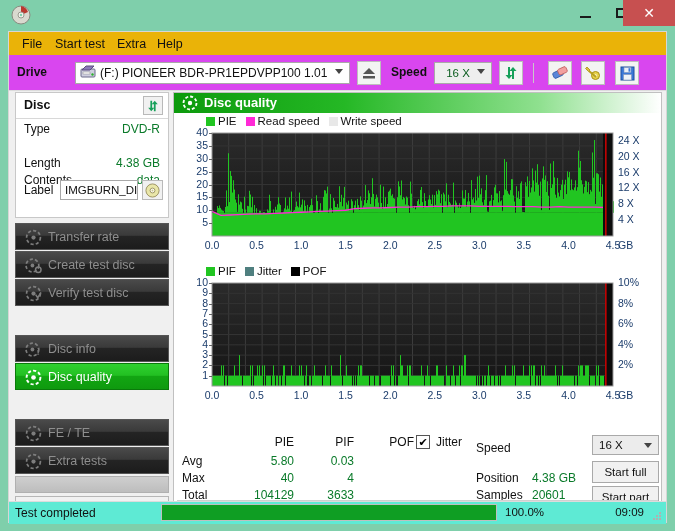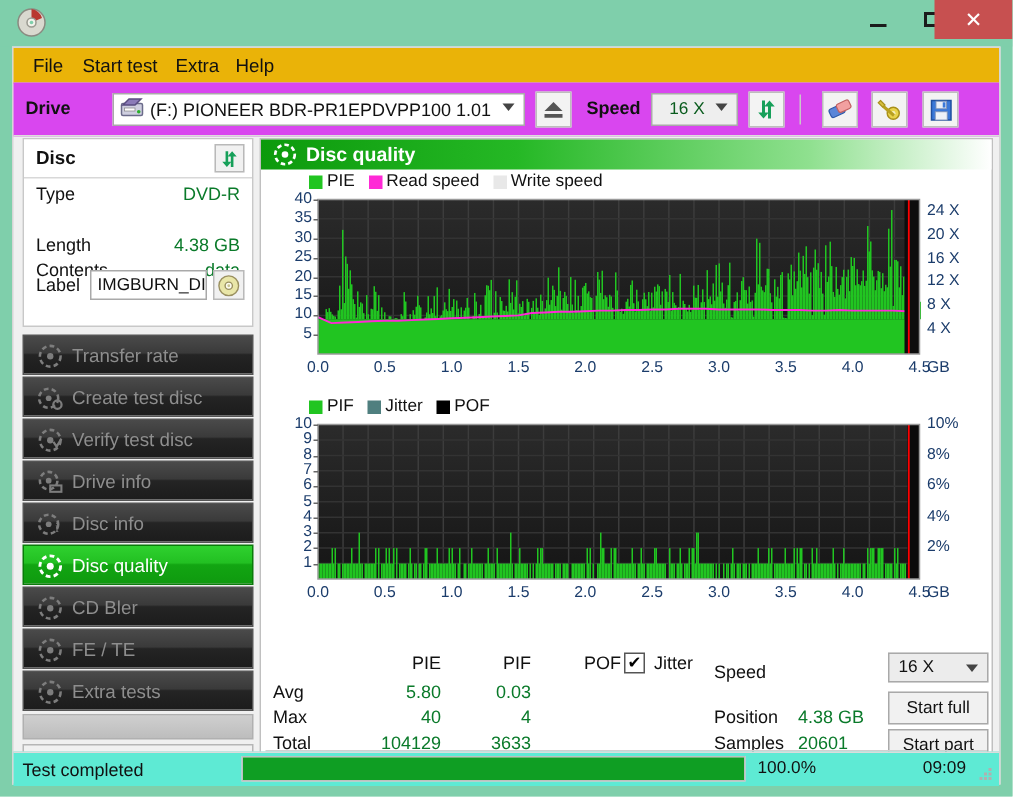--- a/index.html
+++ b/index.html
@@ -358,57 +358,38 @@
       <div class="navbtn" style="top:187px" data-name="sidebar-item-verify-test-disc">
         <span class="nicon" data-name="disc-check-icon">
           <svg width="17" height="17" viewBox="0 0 16 16">
               <circle cx="8" cy="8" r="6.5" fill="none" stroke="#7d7d7d" stroke-width="1.6" stroke-dasharray="3 2"></circle>
               <circle cx="8" cy="8" r="2" fill="#7d7d7d"></circle>
               <path d="M10 9 L12 12 L15 7" stroke="#7d7d7d" stroke-width="1.4" fill="none"></path>
             </svg>
         </span>
         <span class="nlabel" data-name="sidebar-item-label">Verify test disc</span>
       </div>
-      <div class="navbtn" style="top:215px" data-name="sidebar-item-drive-info">
-        <span class="nicon" data-name="drive-info-icon">
-          <svg width="17" height="17" viewBox="0 0 16 16">
-              <circle cx="7" cy="7" r="5.5" fill="none" stroke="#7d7d7d" stroke-width="1.6" stroke-dasharray="3 2"></circle>
-              <circle cx="7" cy="7" r="1.8" fill="#7d7d7d"></circle>
-              <rect x="8" y="10" width="7" height="4" fill="none" stroke="#7d7d7d" stroke-width="1.3"></rect>
-            </svg>
-        </span>
-        <span class="nlabel" data-name="sidebar-item-label">Drive info</span>
-      </div>
       <div class="navbtn" style="top:243px" data-name="sidebar-item-disc-info">
         <span class="nicon" data-name="disc-info-icon">
           <svg width="17" height="17" viewBox="0 0 16 16">
               <circle cx="7" cy="8" r="6" fill="none" stroke="#7d7d7d" stroke-width="1.6" stroke-dasharray="3 2"></circle>
               <circle cx="7" cy="8" r="1.8" fill="#7d7d7d"></circle>
               <text x="11" y="13" font-size="9" fill="#7d7d7d" font-family="Liberation Serif, serif">i</text>
             </svg>
         </span>
         <span class="nlabel" data-name="sidebar-item-label">Disc info</span>
       </div>
       <div class="navbtn active" style="top:271px" data-name="sidebar-item-disc-quality">
         <span class="nicon" data-name="disc-quality-icon">
           <svg width="17" height="17" viewBox="0 0 16 16">
               <circle cx="8" cy="8" r="6.5" fill="none" stroke="#ffffff" stroke-width="1.8" stroke-dasharray="3 2"></circle>
               <circle cx="8" cy="8" r="2.2" fill="#ffffff"></circle>
             </svg>
         </span>
         <span class="nlabel" data-name="sidebar-item-label">Disc quality</span>
-      </div>
-      <div class="navbtn" style="top:299px" data-name="sidebar-item-cd-bler">
-        <span class="nicon" data-name="disc-icon">
-          <svg width="17" height="17" viewBox="0 0 16 16">
-              <circle cx="8" cy="8" r="6.5" fill="none" stroke="#7d7d7d" stroke-width="1.6" stroke-dasharray="3 2"></circle>
-              <circle cx="8" cy="8" r="2" fill="#7d7d7d"></circle>
-            </svg>
-        </span>
-        <span class="nlabel" data-name="sidebar-item-label">CD Bler</span>
       </div>
       <div class="navbtn" style="top:327px" data-name="sidebar-item-fe-te">
         <span class="nicon" data-name="disc-icon">
           <svg width="17" height="17" viewBox="0 0 16 16">
               <circle cx="8" cy="8" r="6.5" fill="none" stroke="#7d7d7d" stroke-width="1.6" stroke-dasharray="3 2"></circle>
               <circle cx="8" cy="8" r="2" fill="#7d7d7d"></circle>
             </svg>
         </span>
         <span class="nlabel" data-name="sidebar-item-label">FE / TE</span>
       </div>

